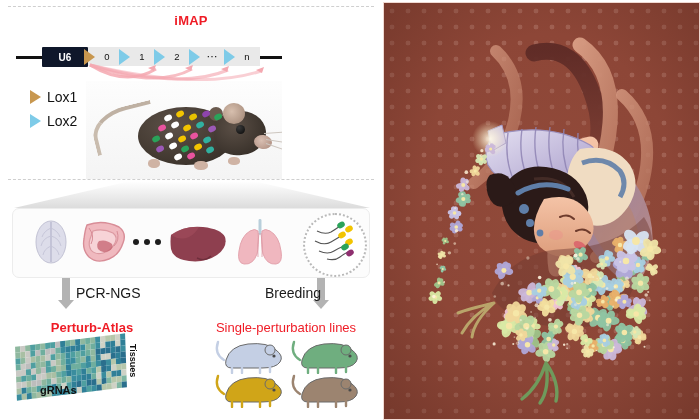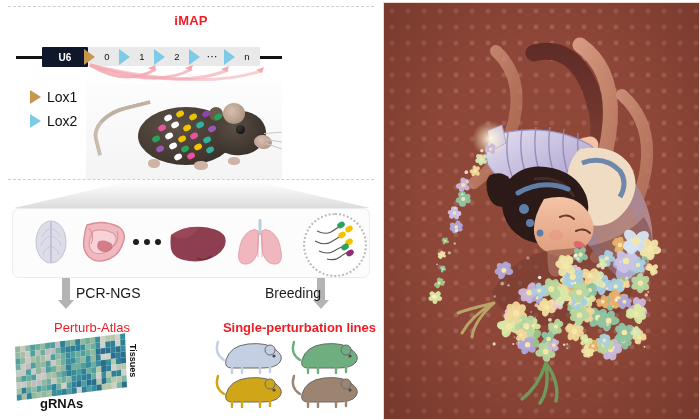--- a/index.html
+++ b/index.html
@@ -87,32 +87,32 @@
                border:2px dotted #b9b9b9;background:#fff;overflow:hidden;}
 
   
   .downarrow{position:absolute;width:8px;background:#b3b3b3;}
   .arrowhead{position:absolute;width:0;height:0;border-left:8px solid transparent;
              border-right:8px solid transparent;border-top:9px solid #b3b3b3;}
   .arrowlabel{position:absolute;font-size:14px;color:#1a1a1a;}
 
   
   #perturbtitle{position:absolute;left:12px;top:320px;width:160px;text-align:center;
-                font-size:13px;font-weight:normal;color:#ef1c26;}
-  #singletitle{position:absolute;left:196px;top:320px;width:180px;text-align:right;
-               font-size:13px;font-weight:bold;color:#ef1c26;}
+                font-size:13px;font-weight:bold;color:#ef1c26;}
+  #singletitle{position:absolute;left:196px;top:320px;width:180px;text-align:center;
+               font-size:13px;font-weight:normal;color:#ef1c26;}
 
   #heatwrap{position:absolute;left:16px;top:340px;width:120px;height:58px;}
   #heatmap{position:absolute;left:0;top:0;width:110px;height:54px;
            display:grid;grid-template-columns:repeat(22,1fr);grid-template-rows:repeat(9,1fr);
            transform:skewY(-7deg) skewX(2deg);}
   #heatmap div{width:100%;height:100%;}
   #tissueslab{position:absolute;left:112px;top:4px;font-size:9px;color:#111;font-weight:bold;
               writing-mode:vertical-rl;}
-  #grnalab{position:absolute;left:24px;top:56px;font-size:13px;color:#111;font-weight:bold;}
+  #grnalab{position:absolute;left:24px;top:44px;font-size:11px;color:#111;font-weight:bold;}
 
   .minimouse{position:absolute;width:74px;height:36px;}
 
   
   #right{position:absolute;left:383px;top:2px;width:315px;height:416px;
          background:#8d4637;overflow:hidden;border:1px solid #f0d9d2;}
   #dots{position:absolute;inset:0;
         background-image:radial-gradient(circle,rgba(255,228,215,.17) 2.4px,transparent 2.6px);
         background-size:16px 16px;}
   #vign{position:absolute;inset:0;

